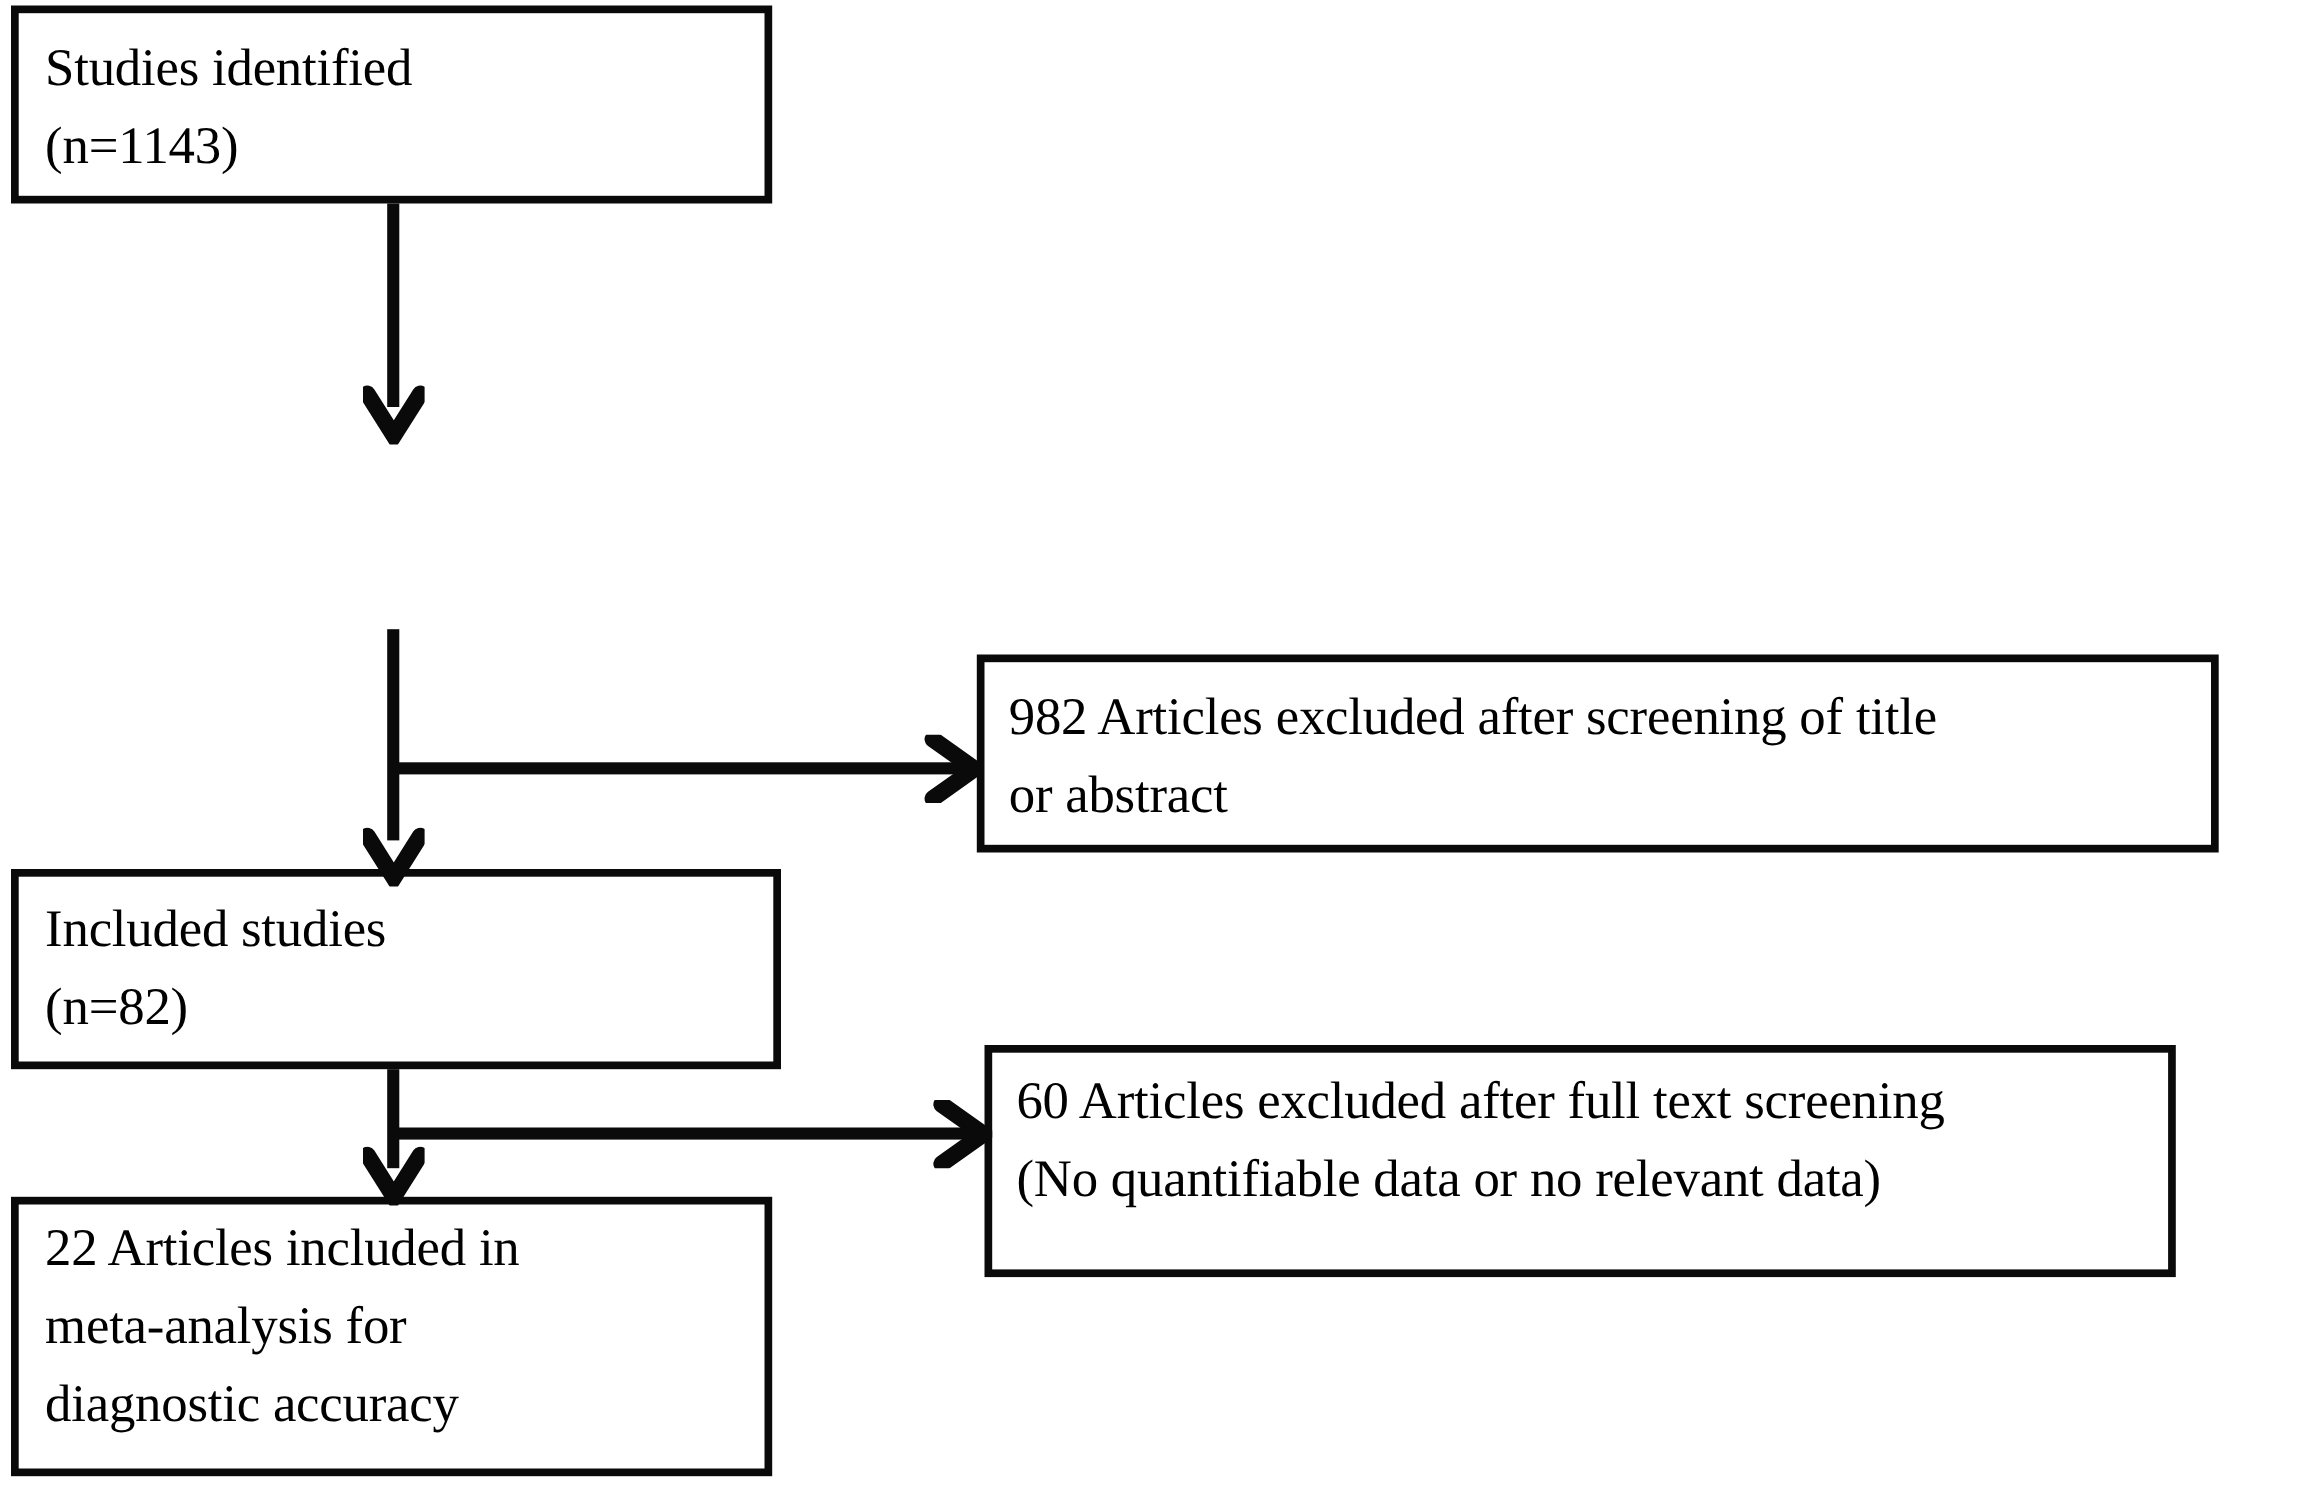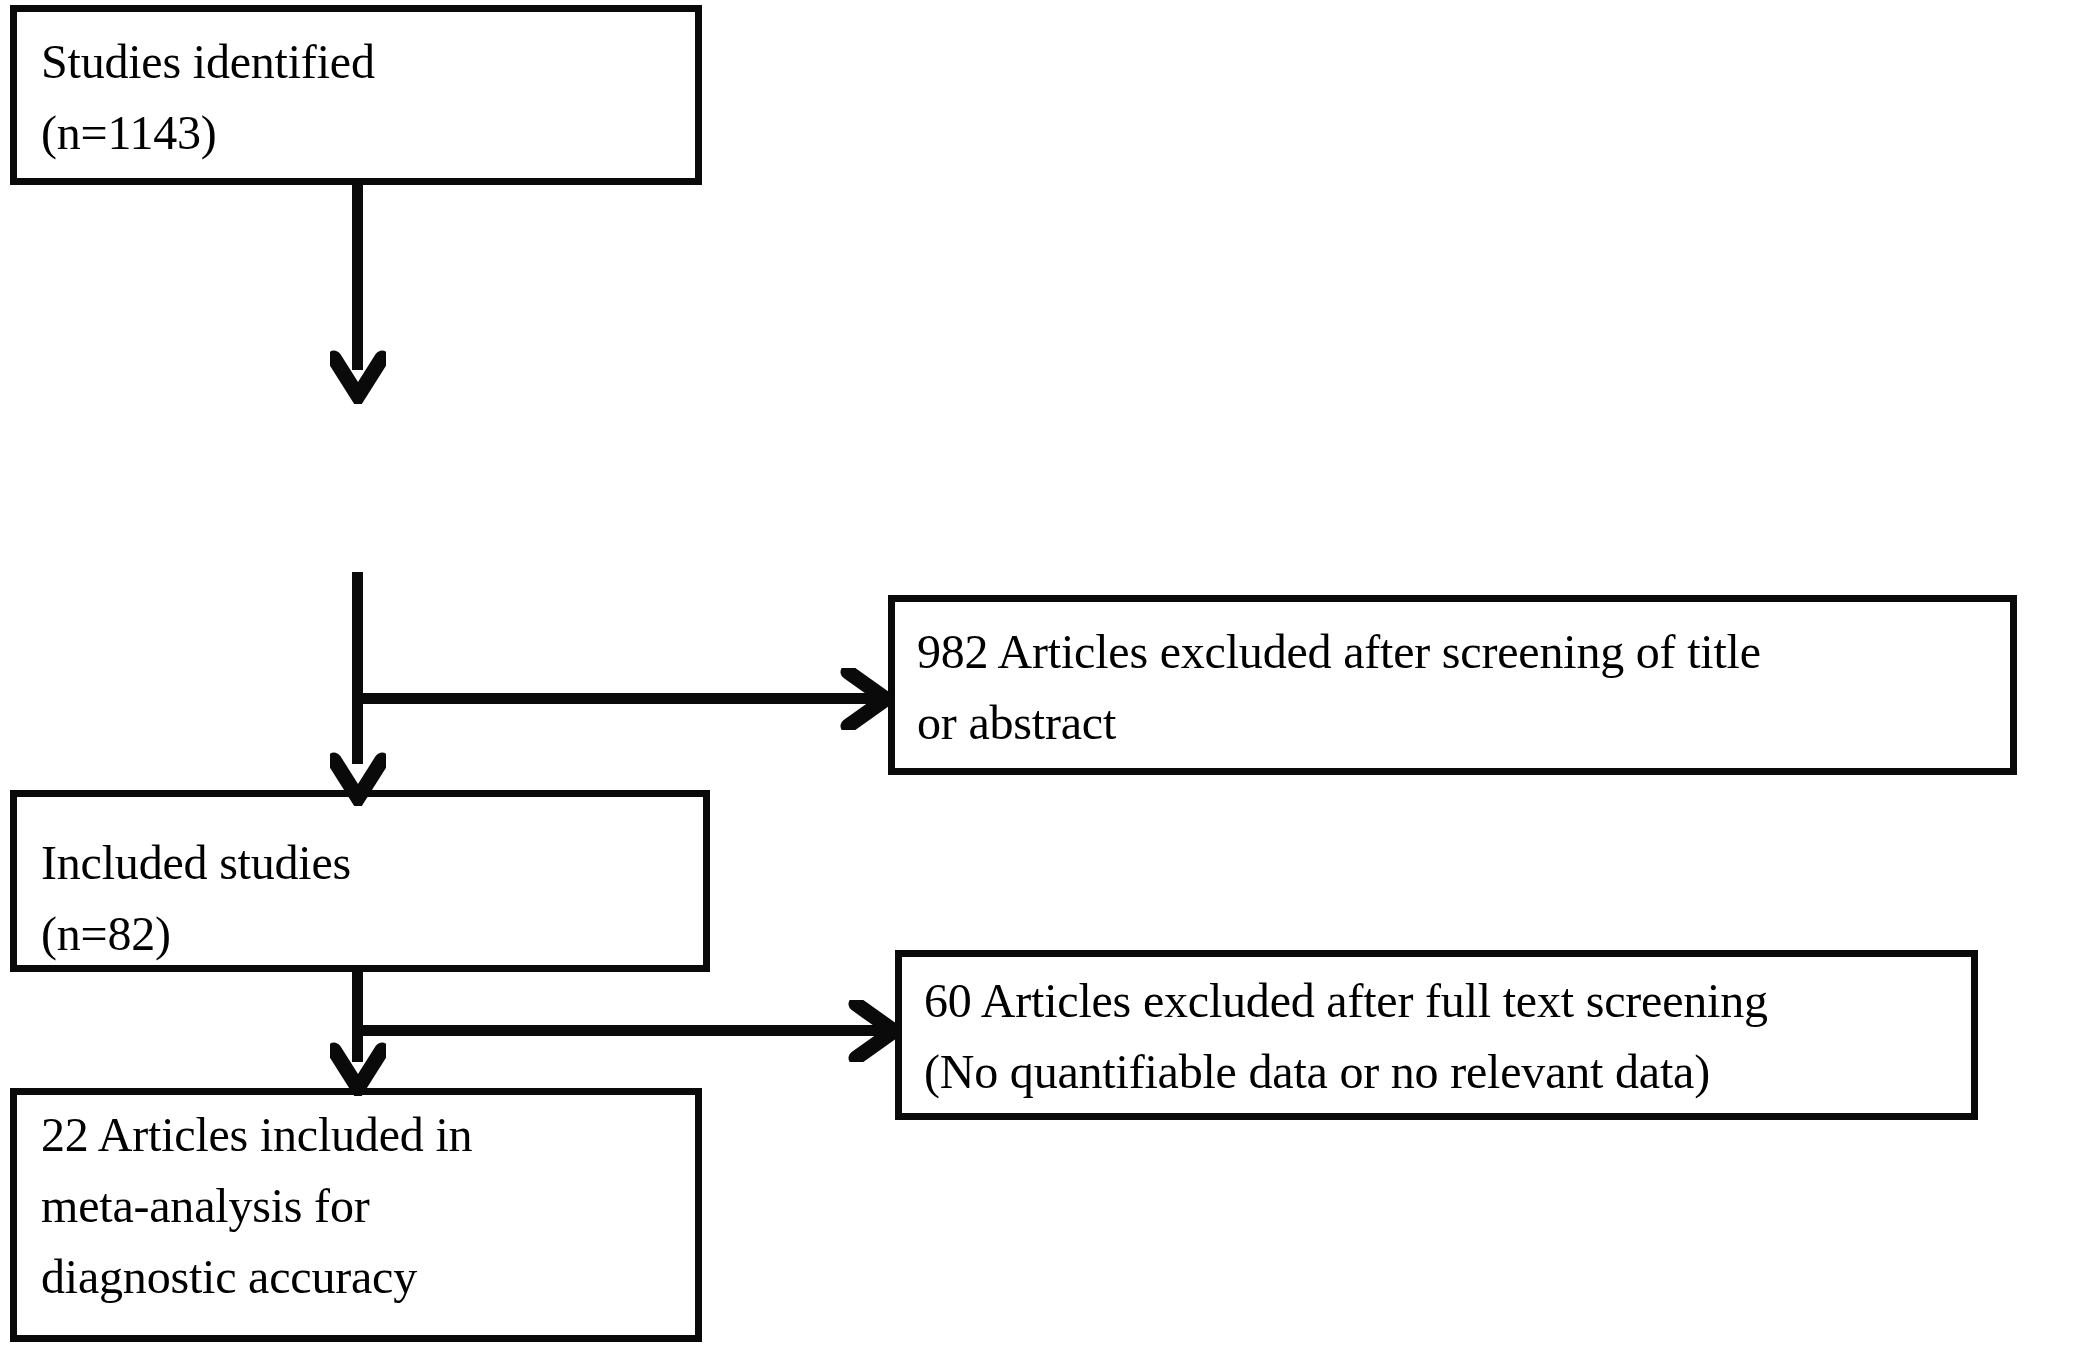--- a/index.html
+++ b/index.html
@@ -35,25 +35,25 @@
     white-space: pre-line;
     padding: 12px 0 0 24px;
   }
   
   #box-identified  { left: 10px;  top: 5px;    width: 692px;  height: 180px; }
   #box-duplication { left: 10px;  top: 398px;  width: 700px;  height: 174px; }
   #box-included    { left: 10px;  top: 790px;  width: 700px;  height: 182px; }
   #box-metaanalysis{ left: 10px;  top: 1088px; width: 692px;  height: 254px; }
   
   #box-excluded-title    { left: 888px; top: 595px; width: 1129px; height: 180px; }
-  #box-excluded-fulltext { left: 895px; top: 950px; width: 1083px; height: 170px; }
+  #box-excluded-fulltext { left: 895px; top: 950px; width: 1083px; height: 211px; }
 
   #box-identified .box-text   { padding-top: 14px; }
   #box-duplication .box-text  { padding-top: 10px; }
-  #box-included .box-text     { padding-top: 30px; }
+  #box-included .box-text     { padding-top: 12px; }
   #box-metaanalysis .box-text { padding-top: 4px; }
   #box-excluded-title .box-text    { padding-top: 14px; padding-left: 22px; }
   #box-excluded-fulltext .box-text { padding-top: 8px;  padding-left: 22px; }
 
   
   .conn {
     position: absolute;
     background: #0a0a0a;
   }
   .v-line { width: 11px; }

